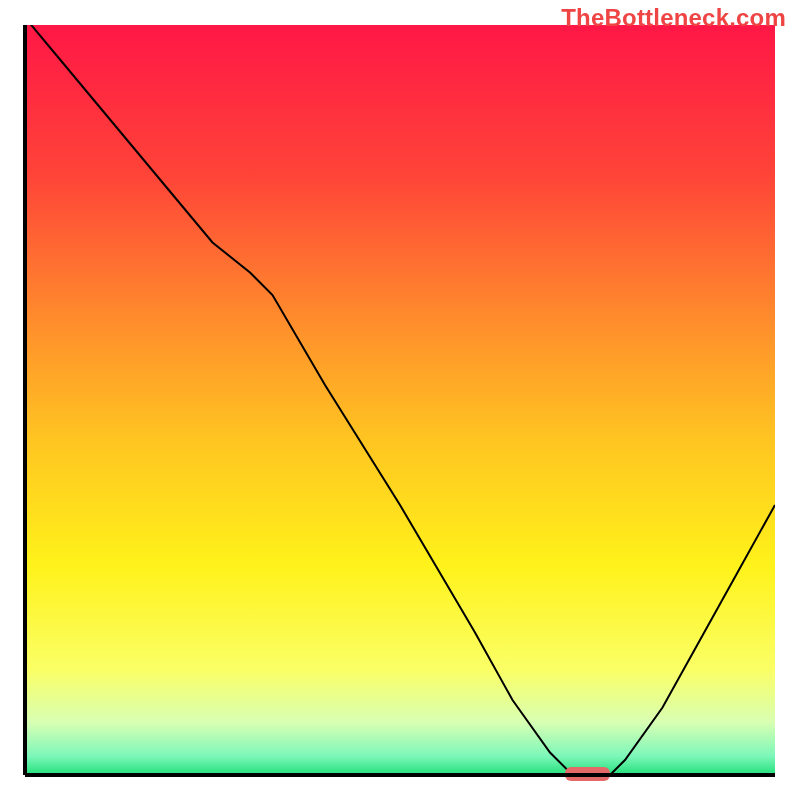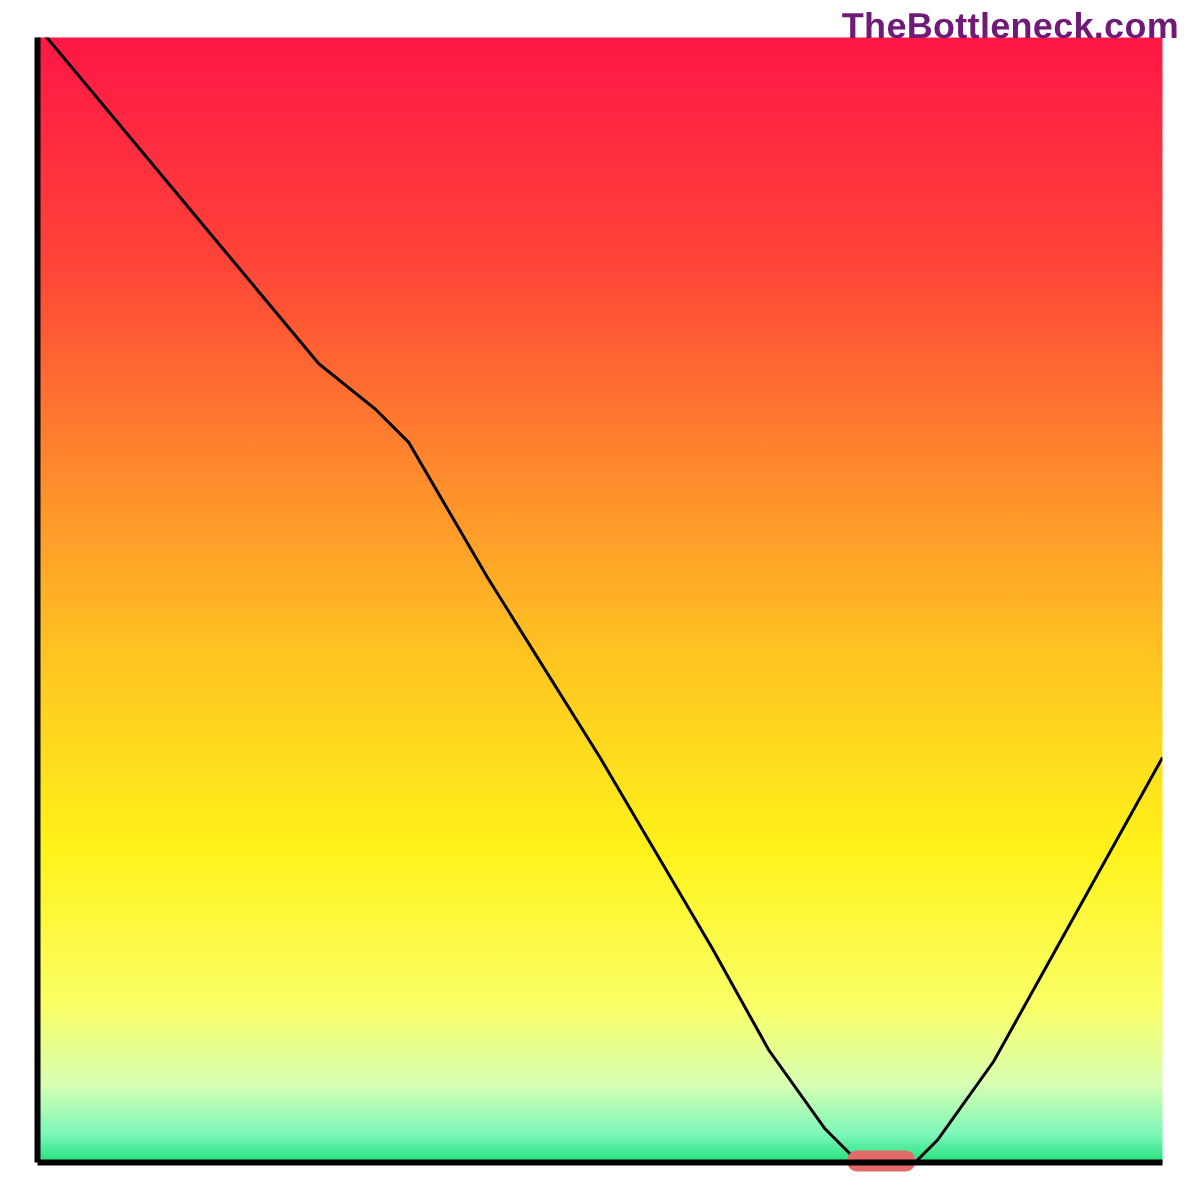--- a/index.html
+++ b/index.html
@@ -14,21 +14,21 @@
     position: relative;
     width: 800px;
     height: 800px;
   }
   .watermark {
     position: absolute;
     top: 4px;
     right: 14px;
     font-size: 24px;
     font-weight: 600;
-    color: #701a75;
+    color: #ef4444;
     letter-spacing: 0.2px;
   }
   svg {
     display: block;
   }
 </style>
 </head>
 <body>
 
 <div class="container">

